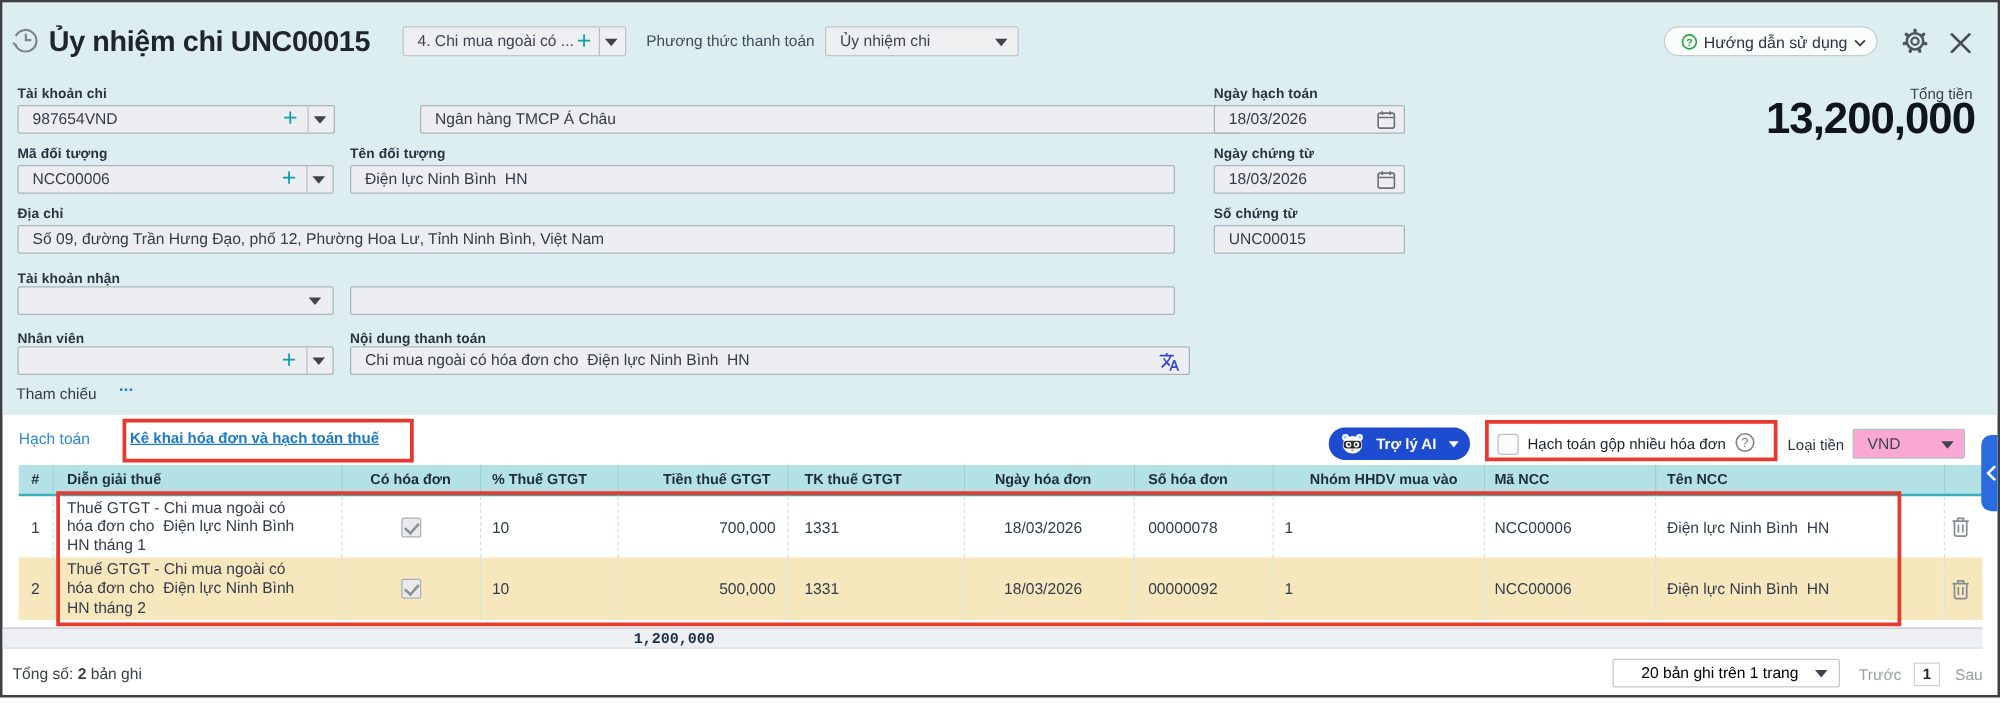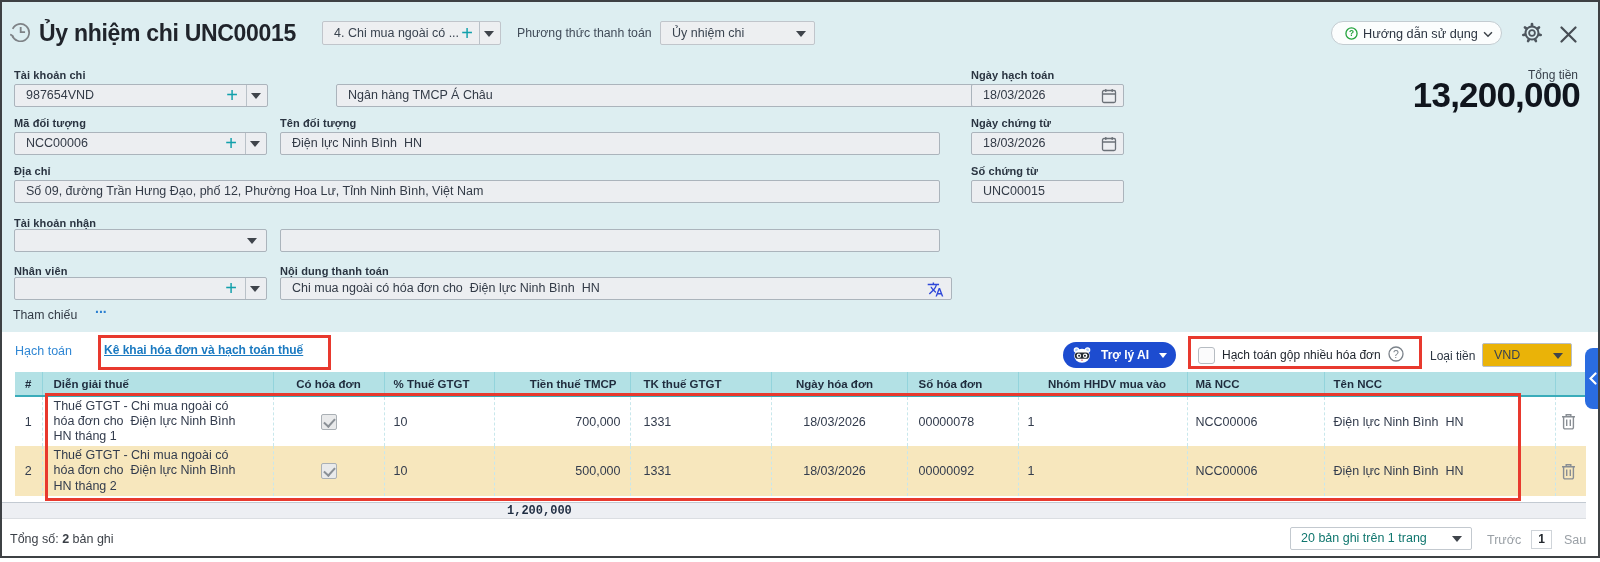--- a/index.html
+++ b/index.html
@@ -150,21 +150,21 @@
 </div>
 
 <div class="abs" style="left:1196px;top:345px;width:17px;height:17px;background:#fbfbfc;border:1.5px solid #b6bcc2;border-radius:3px;"></div>
 <div class="abs" style="left:1220px;top:346px;font-size:12px;color:#20262e;">Hạch toán gộp nhiều hóa đơn</div>
 <svg class="abs" style="left:1386px;top:344px" width="16" height="16" viewBox="0 0 16 16">
       <circle cx="8" cy="8" r="7" fill="none" stroke="#7b828a" stroke-width="1.3"></circle>
       <text x="8" y="11.6" font-size="10.5" fill="#7b828a" text-anchor="middle" font-family="Liberation Sans">?</text>
     </svg>
 
 <div class="abs" style="left:1428px;top:347px;font-size:12px;color:#2b3542;">Loại tiền</div>
-<div class="hdd" style="left:1480px;top:341px;width:90px;height:24px;background:#eab308;border-color:#b9bfc6;">VND
+<div class="hdd" style="left:1480px;top:341px;width:90px;height:24px;background:#f9a8d4;border-color:#b9bfc6;">VND
   <span class="caret" style="right:8px;top:9px;"></span>
 </div>
 
 <div class="abs" style="left:13px;top:370px;width:1571px;">
 <table style="border-collapse:collapse;width:1571px;table-layout:fixed;font-size:12.5px;color:#333c4d;">
 <colgroup>
 <col style="width:27px">
           <col style="width:231px">
           <col style="width:111px">
           <col style="width:110px">
@@ -176,21 +176,21 @@
           <col style="width:137px">
           <col style="width:231px">
           <col style="width:31px">
 </colgroup>
 <thead>
 <tr style="height:24px;background:#b3e1e5;">
 <th class="h" style="text-align:center;">#</th>
 <th class="h" style="text-align:left;padding-left:11px;">Diễn giải thuế</th>
 <th class="h" style="text-align:center;">Có hóa đơn</th>
 <th class="h" style="text-align:left;padding-left:9px;">% Thuế GTGT</th>
-<th class="h" style="text-align:right;padding-right:13px;">Tiền thuế TMCP</th>
+<th class="h" style="text-align:right;padding-right:13px;">Tiền thuế GTGT</th>
 <th class="h" style="text-align:left;padding-left:13px;">TK thuế GTGT</th>
 <th class="h" style="text-align:center;padding-right:9px;">Ngày hóa đơn</th>
 <th class="h" style="text-align:left;padding-left:11px;">Số hóa đơn</th>
 <th class="h" style="text-align:center;padding-left:9px;">Nhóm HHDV mua vào</th>
 <th class="h" style="text-align:left;padding-left:8px;">Mã NCC</th>
 <th class="h" style="text-align:left;padding-left:9px;">Tên NCC</th>
 <th class="h" style="border-right:none;"></th>
 </tr>
 </thead>
 <tbody>
@@ -227,21 +227,21 @@
               </svg></td>
 </tr>
 </tbody>
 </table>
 </div>
 
 <div class="abs" style="left:0px;top:500px;width:1584px;height:17px;background:#edeff3;border-top:1px solid #c3cad2;border-bottom:1px solid #dbdee2;"></div>
 <div class="abs" style="left:505px;top:502px;width:117px;text-align:left;font-size:12px;font-weight:bold;color:#1f2d42;font-family:Liberation Mono, monospace;">1,200,000</div>
 
 <div class="abs" style="left:8px;top:530px;font-size:12.5px;color:#3a3f46;">Tổng số: <b>2</b> bản ghi</div>
-<div class="abs" style="left:1288px;top:525px;width:182px;height:23px;background:#fff;border:1px solid #c3c9cf;border-radius:2px;font-size:12.5px;color:#0f766e;line-height:21px;padding-left:10px;">20 bản ghi trên 1 trang
+<div class="abs" style="left:1288px;top:525px;width:182px;height:23px;background:#fff;border:1px solid #c3c9cf;border-radius:2px;font-size:12.5px;color:#000000;line-height:21px;padding-left:22px;">20 bản ghi trên 1 trang
   <span class="caret" style="right:9px;top:8px;"></span>
 </div>
 <div class="abs" style="left:1485px;top:531px;font-size:12.5px;color:#9aa0a6;">Trước</div>
 <div class="abs" style="left:1529px;top:528px;width:21px;height:19px;border:1px solid #cfd4d9;background:#fff;text-align:center;font-size:12px;font-weight:bold;color:#23282e;line-height:17px;">1</div>
 <div class="abs" style="left:1562px;top:531px;font-size:12.5px;color:#9aa0a6;">Sau</div>
 
 <div class="abs" style="left:96px;top:333px;width:233px;height:35px;border:3.5px solid #e8392e;"></div>
 <div class="abs" style="left:1186px;top:334px;width:234px;height:33px;border:3.5px solid #e8392e;"></div>
 <div class="abs" style="left:43px;top:391px;width:1476px;height:108px;border:3.5px solid #e8392e;"></div>
 

